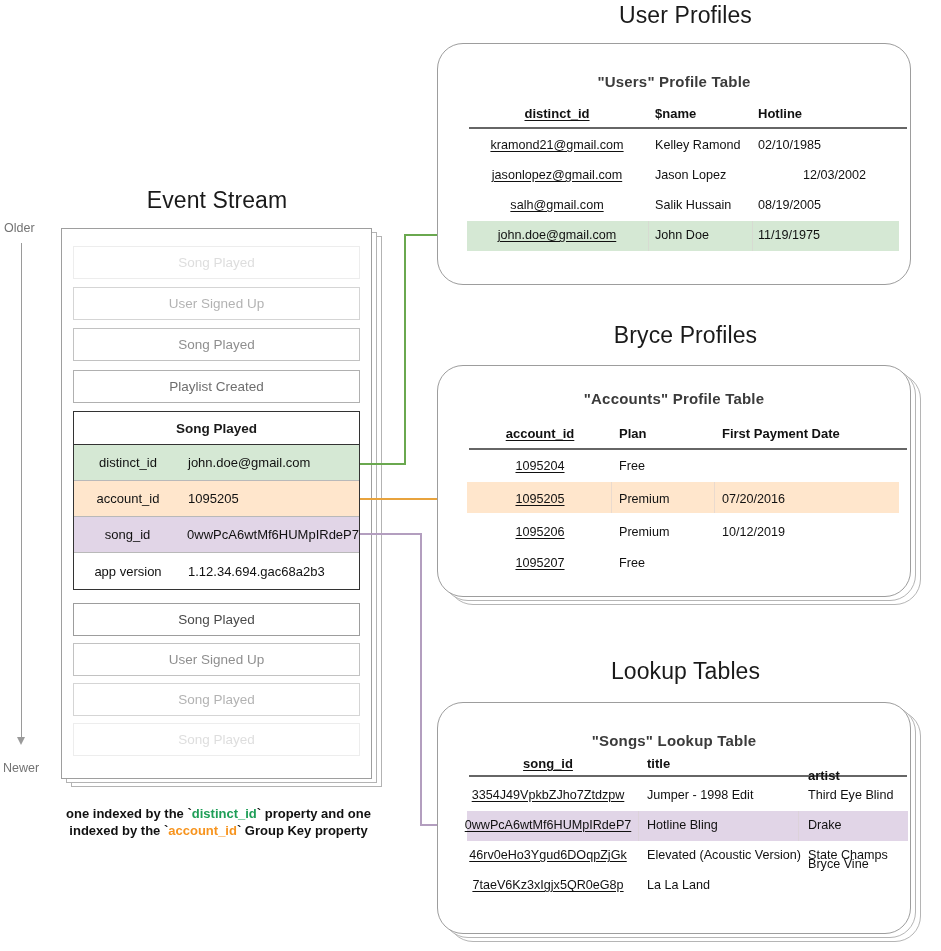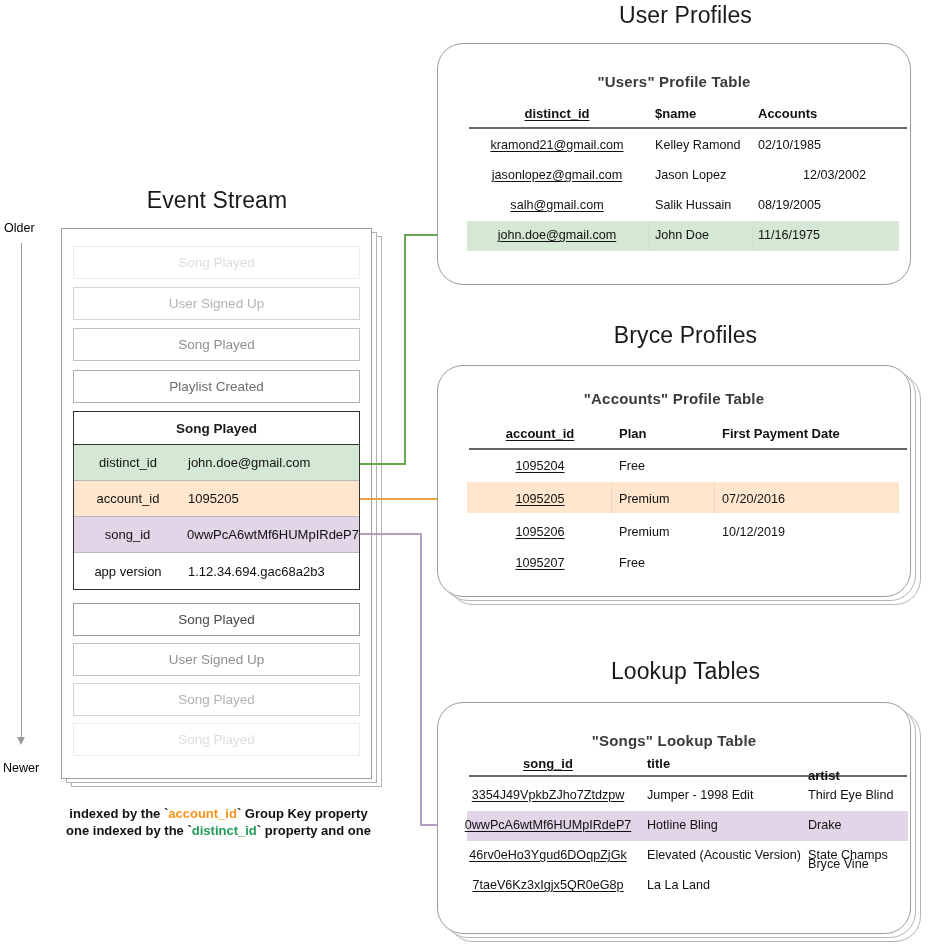--- a/index.html
+++ b/index.html
@@ -12,21 +12,21 @@
   }
   .abs{position:absolute;}
 
   
   .section-title{
     font-size:23px;font-weight:400;color:#1a1a1a;text-align:center;
     letter-spacing:.1px;
   }
 
   
-  .axis-label{font-size:12.5px;color:#000000;}
+  .axis-label{font-size:12.5px;color:#737373;}
   .axis-line{background:#9a9a9a;width:1px;}
   .axis-arrow{
     width:0;height:0;border-left:4.5px solid transparent;border-right:4.5px solid transparent;
     border-top:8px solid #9a9a9a;
   }
 
   
   .stack-rect{
     border:1.6px solid #b3b3b3;background:#ffffff;box-sizing:border-box;
   }
@@ -135,24 +135,24 @@
   </div>
 </div>
 
 <div class="abs event-pill f5" style="left:73px;top:603px;width:287px;height:33px;">Song Played</div>
 <div class="abs event-pill f3" style="left:73px;top:643px;width:287px;height:33px;">User Signed Up</div>
 <div class="abs event-pill f2" style="left:73px;top:683px;width:287px;height:33px;">Song Played</div>
 <div class="abs event-pill f1" style="left:73px;top:723px;width:287px;height:33px;">Song Played</div>
 
 <div class="abs caption" style="left:46px;top:805px;width:345px;">
   <div>
+    <span>one indexed by the `</span><span class="code-green">distinct_id</span><span>` property and one</span>
+  </div>
+  <div>
     <span>indexed by the `</span><span class="code-orange">account_id</span><span>` Group Key property</span>
-  </div>
-  <div>
-    <span>one indexed by the `</span><span class="code-green">distinct_id</span><span>` property and one</span>
   </div>
 </div>
 
 <div class="abs lseg" style="left:360px;top:463px;width:46px;height:1.6px;background:#6aa84f;"></div>
 <div class="abs lseg" style="left:404px;top:234px;width:1.6px;height:231px;background:#6aa84f;"></div>
 <div class="abs lseg" style="left:404px;top:234px;width:56px;height:1.6px;background:#6aa84f;"></div>
 <div class="arrow-r" style="left:459px;top:230px;border-left:8px solid #6aa84f;"></div>
 
 <div class="abs lseg" style="left:360px;top:498px;width:100px;height:1.6px;background:#e8a33d;"></div>
 <div class="arrow-r" style="left:459px;top:494px;border-left:8px solid #e8a33d;"></div>
@@ -167,37 +167,37 @@
 <div class="abs tbl-title" style="left:437px;top:73px;width:474px;">"Users" Profile Table</div>
 
 <div class="hl-band" style="left:467px;top:221px;width:432px;height:30px;background:#d5e8d4;"></div>
 <div class="col-div" style="left:648px;top:221px;height:30px;"></div>
 <div class="col-div" style="left:752px;top:221px;height:30px;"></div>
 
 <div class="hdr-rule" style="left:469px;top:127px;width:438px;"></div>
 
 <div class="th u abs" style="left:557px;top:106px;transform:translateX(-50%);">distinct_id</div>
 <div class="th abs" style="left:655px;top:106px;">$name</div>
-<div class="th abs" style="left:758px;top:106px;">Accounts</div>
+<div class="th abs" style="left:758px;top:106px;">Hotline</div>
 
 <div class="td u c abs" style="left:557px;top:138px;">kramond21@gmail.com</div>
 <div class="td abs" style="left:655px;top:138px;">Kelley Ramond</div>
 <div class="td abs" style="left:758px;top:138px;">02/10/1985</div>
 
 <div class="td u c abs" style="left:557px;top:168px;">jasonlopez@gmail.com</div>
 <div class="td abs" style="left:655px;top:168px;">Jason Lopez</div>
 <div class="td abs" style="left:758px;top:168px;margin-left:45px;">12/03/2002</div>
 
 <div class="td u c abs" style="left:557px;top:198px;">salh@gmail.com</div>
 <div class="td abs" style="left:655px;top:198px;">Salik Hussain</div>
 <div class="td abs" style="left:758px;top:198px;">08/19/2005</div>
 
 <div class="td u c abs" style="left:557px;top:228px;">john.doe@gmail.com</div>
 <div class="td abs" style="left:655px;top:228px;">John Doe</div>
-<div class="td abs" style="left:758px;top:228px;">11/16/1975</div>
+<div class="td abs" style="left:758px;top:228px;">11/19/1975</div>
 
 <div class="abs section-title" style="left:430px;top:322px;width:511px;">Bryce Profiles</div>
 <div class="abs card-shadow" style="left:447px;top:373px;width:474px;height:232px;"></div>
 <div class="abs card-shadow" style="left:442px;top:369px;width:474px;height:232px;"></div>
 <div class="abs card" style="left:437px;top:365px;width:474px;height:232px;"></div>
 <div class="abs tbl-title" style="left:437px;top:390px;width:474px;">"Accounts" Profile Table</div>
 
 <div class="hl-band" style="left:467px;top:482px;width:432px;height:31px;background:#ffe6cc;"></div>
 <div class="col-div" style="left:611px;top:482px;height:31px;"></div>
 <div class="col-div" style="left:714px;top:482px;height:31px;"></div>

